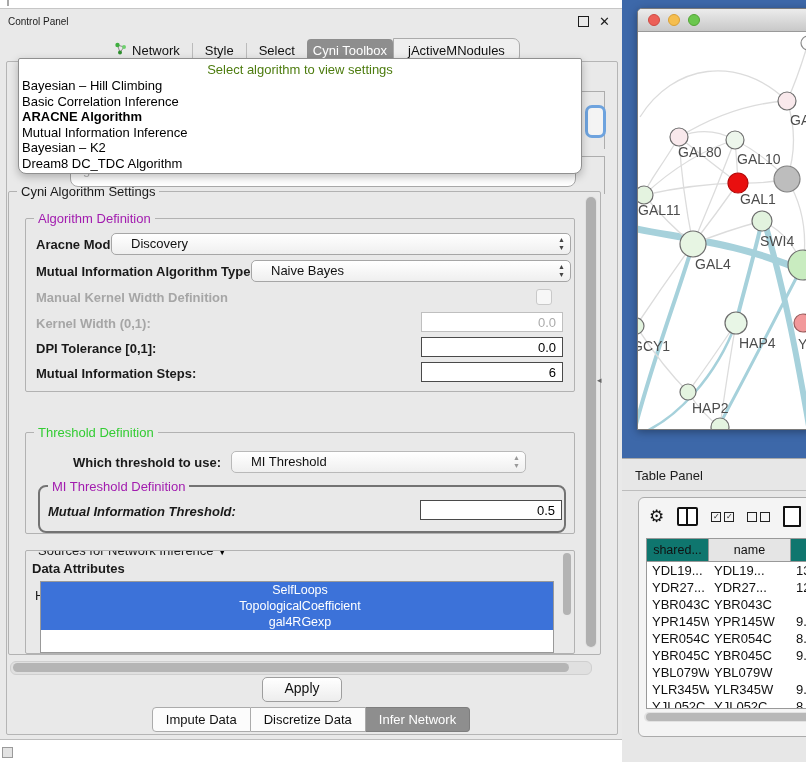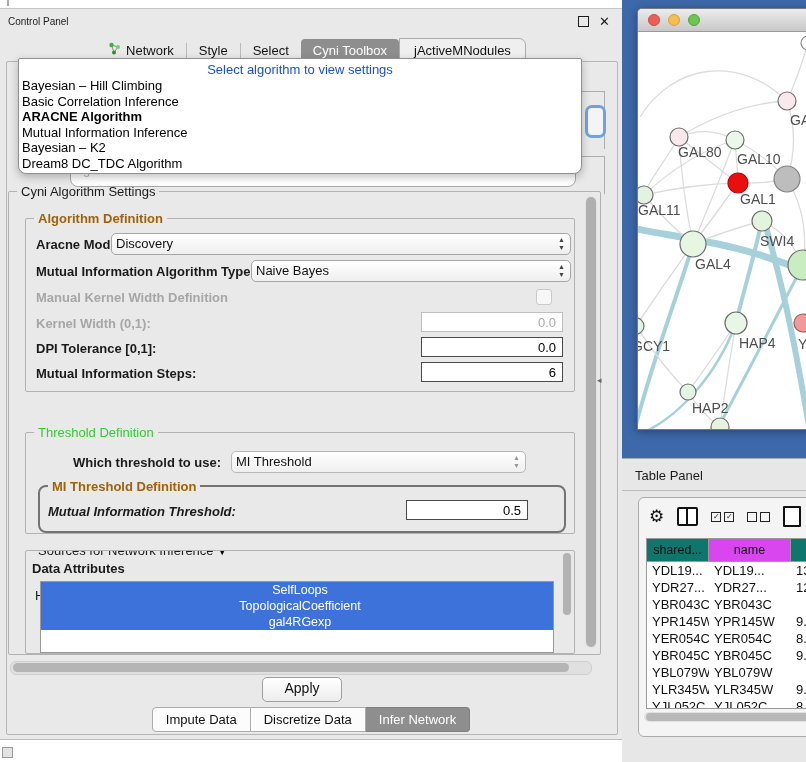--- a/index.html
+++ b/index.html
@@ -14,56 +14,56 @@
                  border-top:1px solid #C6C6C6;border-bottom:1px solid #BDBDBD;}
   #cp-titlebar{left:0;top:0;width:100%;height:24px;display:flex;align-items:center;}
   #cp-title{margin-left:8px;font-size:10px;color:#1c1c1c;}
   #cp-winbtns{margin-left:auto;margin-right:12px;display:flex;align-items:center;gap:10px;}
   .float-ico{width:9px;height:9px;border:1.5px solid #1c1c1c;display:inline-block;}
   .close-ico{font-size:13px;font-weight:bold;color:#1c1c1c;line-height:9px;}
 
   #cp-tabs{left:0;top:28px;width:100%;height:26px;display:flex;justify-content:center;align-items:center;}
   .tab{font-size:13px;color:#111;padding:4px 12px;white-space:nowrap;display:flex;align-items:center;gap:5px;}
   .tab-sep{width:1px;height:15px;background:#BBB;}
-  .tab--selected{background:#8E8E8E;color:#fff;border-radius:4px;padding:4px 12px;}
+  .tab--selected{background:#8E8E8E;color:#fff;border-radius:4px;padding:4px 6px;}
   .tab--boxed{border:1px solid #ABABAB;border-radius:0 7px 7px 0;background:#EFEFEF;padding:4px 14px;}
 
   
   #cp-body{left:6px;top:52px;width:610px;height:672px;border:1px solid #B5B5B5;border-radius:2px;background:#E9E9E9;}
 
   
   .frag-line-v{width:1px;background:#ADADAD;}
   .frag-line-h{height:1px;background:#ADADAD;}
   #focus-ring-frag{left:585px;top:96px;width:15px;height:27px;border:3px solid #6EA3DE;border-radius:7px;background:#F4F4F4;}
   #combo-behind{left:70px;top:144px;width:506px;height:34px;background:#fff;border:1px solid #A8A8A8;
                 border-radius:8px;font-size:13px;color:#B5B5B5;line-height:32px;padding-left:12px;box-sizing:border-box;z-index:2;}
 
   
   #algo-popup{left:18px;top:49px;width:562px;height:114px;background:#fff;border:1px solid #909090;
               border-radius:2px 2px 8px 8px;box-shadow:0 3px 8px rgba(0,0,0,.25);z-index:5;overflow:hidden;}
-  #algo-popup-header{font-size:13px;color:#1d4ed8;text-align:center;height:17px;line-height:17px;margin-top:2px;}
+  #algo-popup-header{font-size:13px;color:#4d7c0f;text-align:center;height:17px;line-height:17px;margin-top:2px;}
   .algo-item{font-size:13px;color:#000;height:15.5px;line-height:15.5px;padding-left:3px;white-space:nowrap;}
   .algo-item.bold{font-weight:bold;}
 
   
   .group{position:absolute;border:1px solid #B2B2B2;border-radius:2px;}
   .legend{position:absolute;top:-8px;left:8px;background:#E9E9E9;padding:0 4px;font-size:13px;white-space:nowrap;}
-  .legend.blue{color:#a16207;font-weight:bold;}
+  .legend.blue{color:#a21caf;font-weight:normal;}
   .legend.green{color:#33CC33;}
   .legend.black{color:#1a1a1a;}
 
   #settings-group{left:8px;top:182px;width:591px;height:462px;}
   #settings-scrollbar{right:3px;top:4px;width:12px;height:452px;background:#E2E2E2;border-radius:6px;}
   #settings-scrollbar .thumb{position:absolute;left:1px;top:1px;width:10px;height:450px;background:#AFAFAF;border-radius:5px;}
 
   #algodef-group{left:16px;top:26px;width:548px;height:172px;}
   .row-label{position:absolute;font-size:13px;font-weight:bold;color:#1a1a1a;white-space:nowrap;}
   .row-label.disabled{color:#A6A6A6;}
   .combo{position:absolute;height:22px;background:linear-gradient(#FFFFFF,#EFEFEF);border:1px solid #A6A6A6;
-         border-radius:5px;font-size:13px;color:#111;line-height:20px;padding-left:4px;box-sizing:border-box;}
+         border-radius:5px;font-size:13px;color:#111;line-height:20px;padding-left:19px;box-sizing:border-box;}
   .combo .stepper{position:absolute;right:5px;top:2px;font-size:7px;line-height:8px;color:#444;text-align:center;}
   .field{position:absolute;height:20px;background:#fff;border:1px solid #4a4a4a;font-size:13px;color:#000;
          text-align:right;line-height:19px;padding-right:6px;box-sizing:border-box;}
   .field.disabled{border:1px solid #BFBFBF;color:#ABABAB;}
   .checkbox{position:absolute;width:14px;height:14px;border:1px solid #C9C9C9;border-radius:3px;background:#F7F7F7;}
 
   #hub-row{position:absolute;left:26px;top:396px;font-size:13px;color:#1a1a1a;}
   .tri-right{font-size:12px;color:#000;}
   .tri-down{font-size:10px;color:#000;}
 
@@ -112,21 +112,21 @@
                 border:1px solid #ABABAB;border-radius:6px;overflow:hidden;}
   #tp-toolbar{position:absolute;left:10px;top:8px;display:flex;align-items:center;gap:13px;}
   .gear{font-size:17px;color:#111;line-height:17px;}
   .cols-icon{width:17px;height:15px;border:2px solid #111;border-radius:2px;position:relative;background:#fff;}
   .cols-icon:before{content:"";position:absolute;left:6.5px;top:0;width:2px;height:100%;background:#111;}
   .cbpair{display:flex;gap:3px;}
   .cb{width:8px;height:8px;border:1.5px solid #222;font-size:8px;line-height:8px;color:#222;text-align:center;}
   .doc-icon{width:14px;height:17px;border:2px solid #111;border-radius:1px;background:#fff;}
   #tp-table{position:absolute;left:7px;top:40px;width:220px;border:1px solid #999;background:#fff;}
   .th-row{display:flex;height:22px;border-bottom:1px solid #999;}
-  .th{font-size:12.5px;color:#111;text-align:center;line-height:22px;border-right:1px solid #999;box-sizing:border-box;background:#d946ef;}
+  .th{font-size:12.5px;color:#111;text-align:center;line-height:22px;border-right:1px solid #999;box-sizing:border-box;background:#e5e5e5;}
   .th.hl{background:#0f766e;}
   .tbody{height:146px;overflow:hidden;}
   .tr{display:flex;height:17px;}
   .td{font-size:13px;color:#111;line-height:17px;padding-left:5px;box-sizing:border-box;white-space:nowrap;overflow:hidden;}
   .c1{width:62px;} .c2{width:82px;} .c3{width:76px;}
   #tp-hscroll{position:absolute;left:5px;top:214px;width:190px;height:10px;background:#E2E2E2;border-radius:5px;}
   #tp-hscroll .thumb{position:absolute;left:2px;top:1px;width:170px;height:8px;background:#B8B8B8;border-radius:4px;}
 
   svg text{font-family:"Liberation Sans","DejaVu Sans",sans-serif;}
 </style>
@@ -238,21 +238,21 @@
 
         <span class="row-label" style="left:47px;top:22px;">Which threshold to use:</span>
         <div class="combo" style="left:205px;top:18px;width:295px;border-color:#B9B9B9;">
           <span>MI Threshold</span>
           <span class="stepper" style="color:#999;">▲<br>▼</span>
         </div>
 
         <div id="mithr-group">
           <span class="legend blue">MI Threshold Definition</span>
           <span class="row-label" style="left:8px;top:17px;font-style:italic;">Mutual Information Threshold:</span>
-          <div class="field" style="left:366px;top:13px;width:122px;">0.5</div>
+          <div class="field" style="left:380px;top:13px;width:142px;">0.5</div>
         </div>
       </div>
 
       <div id="sources-group" class="group">
         <span class="legend black">
           <span>Sources for Network Inference</span>
           <span class="tri-down"> ▼</span>
         </span>
         <span class="row-label" style="left:6px;top:10px;">Data Attributes</span>
         <div id="attr-list">

